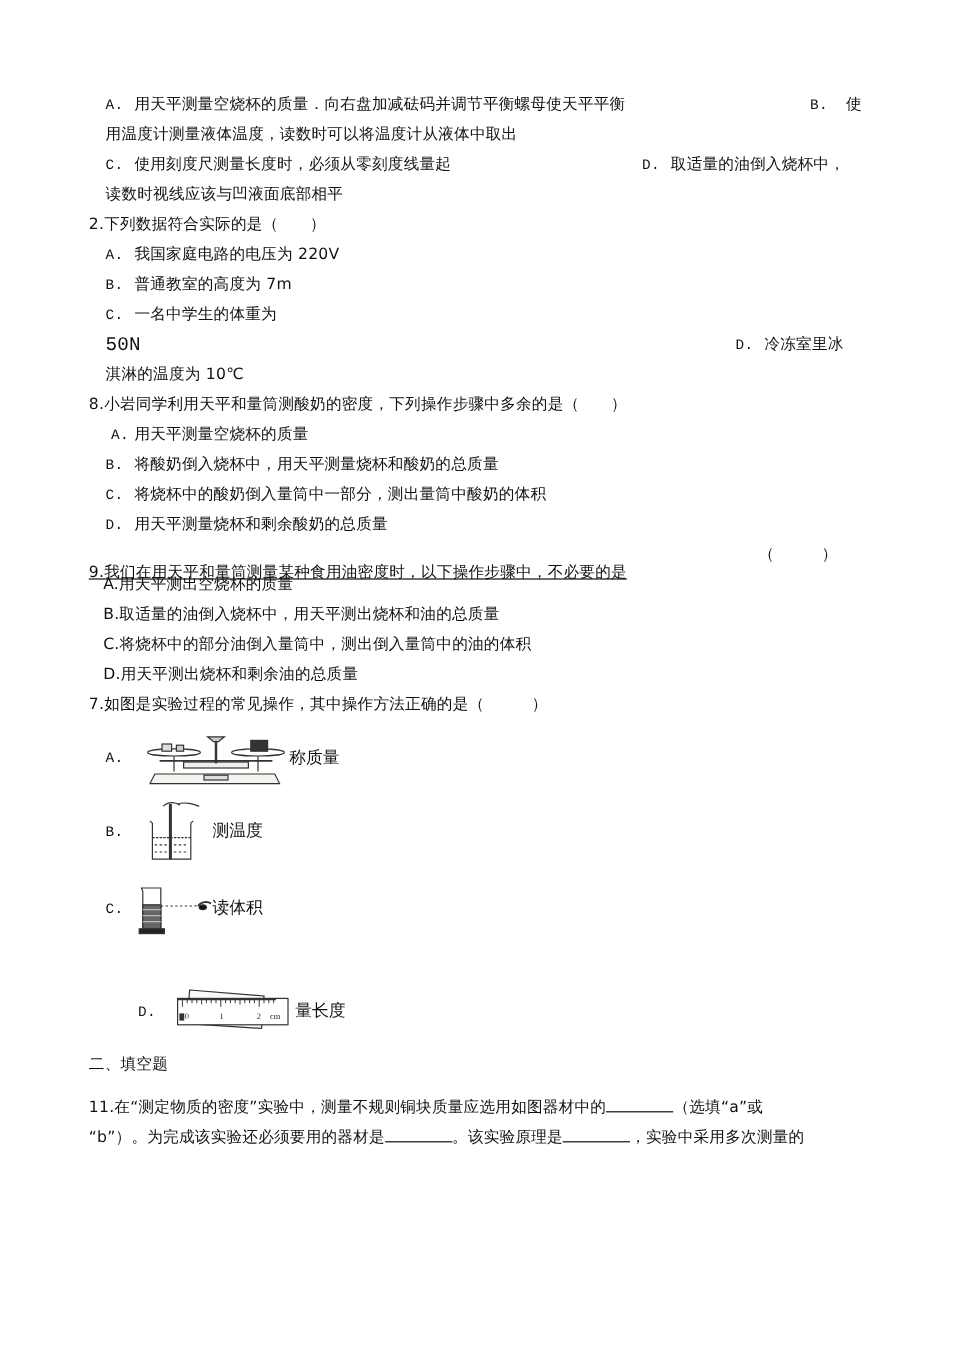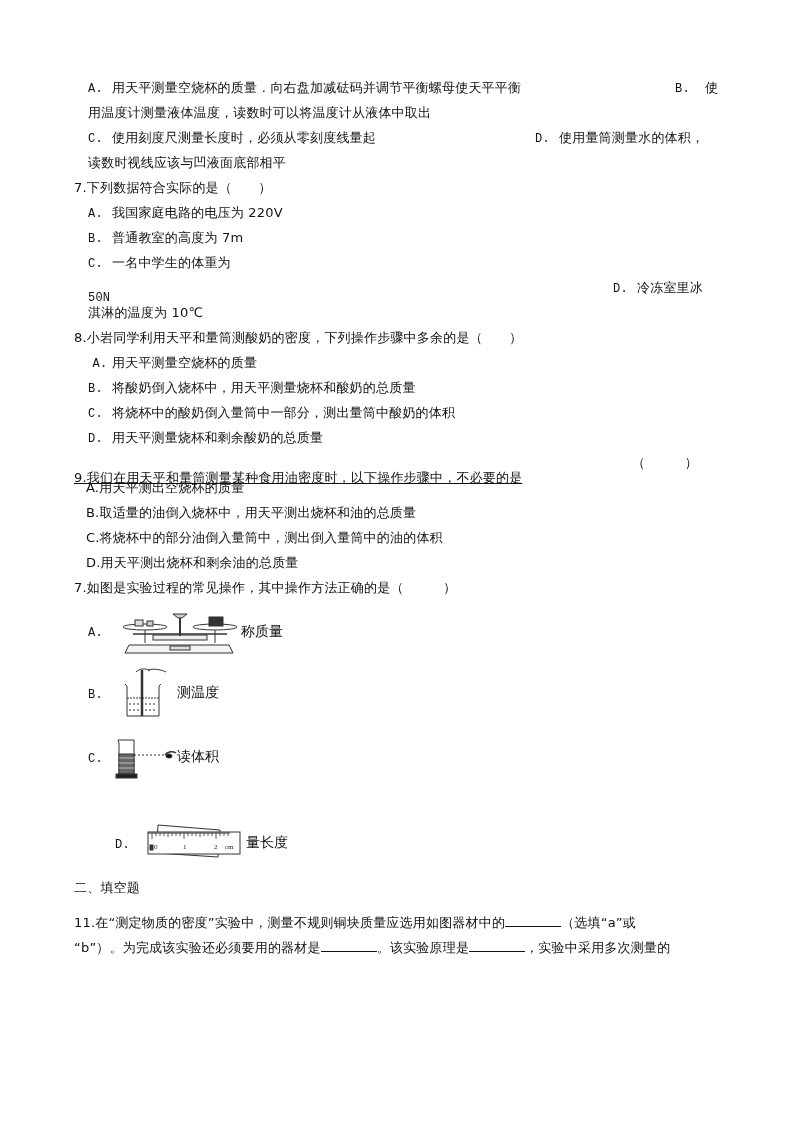--- a/index.html
+++ b/index.html
@@ -3,42 +3,42 @@
 <meta charset="utf-8">
 <style>
   html, body { margin:0; padding:0; background:#ffffff; }
   body { width:794px; height:1123px; position:relative; overflow:hidden;
          font-family:"DejaVu Sans", "Liberation Sans", sans-serif; color:#111; font-size:13px; }
   .line { position:absolute; white-space:nowrap; line-height:18px; font-size:13px; letter-spacing:0.2px; }
   .opt-letter { font-family:"Liberation Mono", "DejaVu Sans Mono", monospace; font-size:12px; display:inline-block; width:24px; }
   .fig { position:absolute; }
   .fig-label { position:absolute; font-size:14px; white-space:nowrap; }
   .blank { display:inline-block; border-bottom:1px solid #111; width:56px; height:14px; vertical-align:baseline; }
-  .mono { font-family:"Liberation Mono", "DejaVu Sans Mono", monospace; font-size:12px;margin-top:10px; }
+  .mono { font-family:"Liberation Mono", "DejaVu Sans Mono", monospace; font-size:16px; }
 </style>
 </head>
 <body>
 
 <div class="line" style="left:88px; top:79px;">
   <span class="opt-letter">A.</span><span>用天平测量空烧杯的质量．向右盘加减砝码并调节平衡螺母使天平平衡</span>
 </div>
 <div class="line" style="left:675px; top:79px;">
   <span class="opt-letter">B.</span><span style="margin-left:6px">使</span>
 </div>
 <div class="line" style="left:88px; top:104px;">用温度计测量液体温度，读数时可以将温度计从液体中取出</div>
 
 <div class="line" style="left:88px; top:129px;">
   <span class="opt-letter">C.</span><span>使用刻度尺测量长度时，必须从零刻度线量起</span>
 </div>
 <div class="line" style="left:535px; top:129px;">
-  <span class="opt-letter">D.</span><span>使用量筒测量水的体积，</span>
+  <span class="opt-letter">D.</span><span>取适量的油倒入烧杯中，</span>
 </div>
 <div class="line" style="left:88px; top:154px;">读数时视线应该与凹液面底部相平</div>
 
-<div class="line" style="left:74px; top:179px;">7.下列数据符合实际的是（　　）</div>
+<div class="line" style="left:74px; top:179px;">2.下列数据符合实际的是（　　）</div>
 <div class="line" style="left:88px; top:204px;">
   <span class="opt-letter">A.</span><span>我国家庭电路的电压为 220V</span>
 </div>
 <div class="line" style="left:88px; top:229px;">
   <span class="opt-letter">B.</span><span>普通教室的高度为 7m</span>
 </div>
 <div class="line" style="left:88px; top:254px;">
   <span class="opt-letter">C.</span><span>一名中学生的体重为</span>
 </div>
 <div class="line mono" style="left:88px; top:279px;">50N</div>

